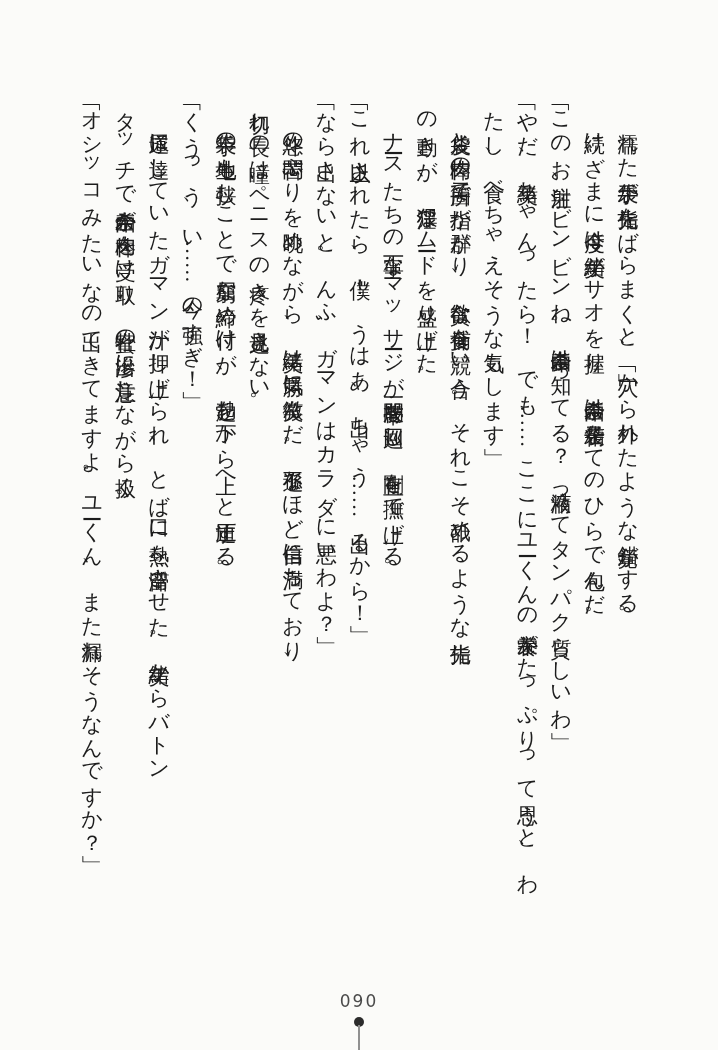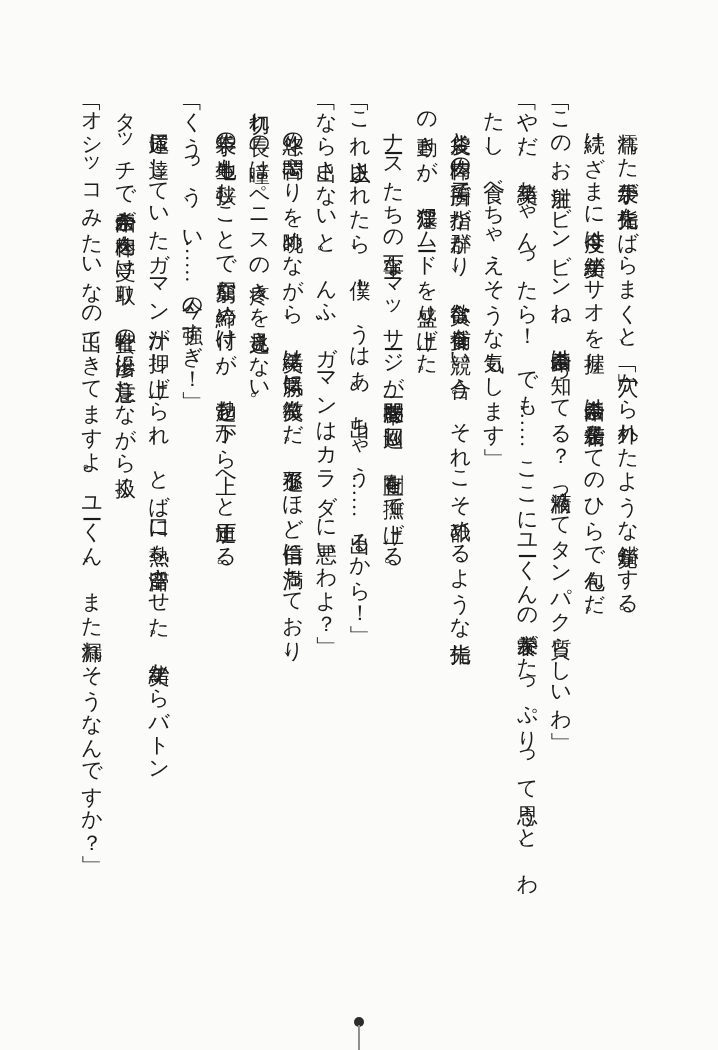--- a/index.html
+++ b/index.html
@@ -91,17 +91,18 @@
       <p class="text-column">「なら出さないと。んふ、ガマンはカラダに悪いわよ？」</p>
       <p class="text-column indent">悠斗の苦悶ぶりを眺めながら、美緒は勝気に微笑んだ。不遜なほど自信に満ちており、</p>
       <p class="text-column">切れ長の瞳はペニスの疼きを見逃さない。</p>
       <p class="text-column indent">手袋の生地も挟むことで窮屈な締め付けが、勃起を下から上へと圧迫する。</p>
       <p class="text-column">「くうっう、い……今の強すぎ！」</p>
       <p class="text-column indent">尿道に達していたガマン汁が押し上げられ、とば口に熱を滞留させた。美緒からバトン</p>
       <p class="text-column">タッチで由希奈が肉棒を受け取り、牡蜜の滲出に注意しながら扱く。</p>
       <p class="text-column">「オシッコみたいなの出てきてますよ。ユーくん、また漏れそうなんですか？」</p>
     </main>
 
+  <div class="footer-pagenum">090</div>
 
   <div class="footer-dot"></div>
   <div class="footer-line"></div>
 
 </div>
 
 </body></html>

